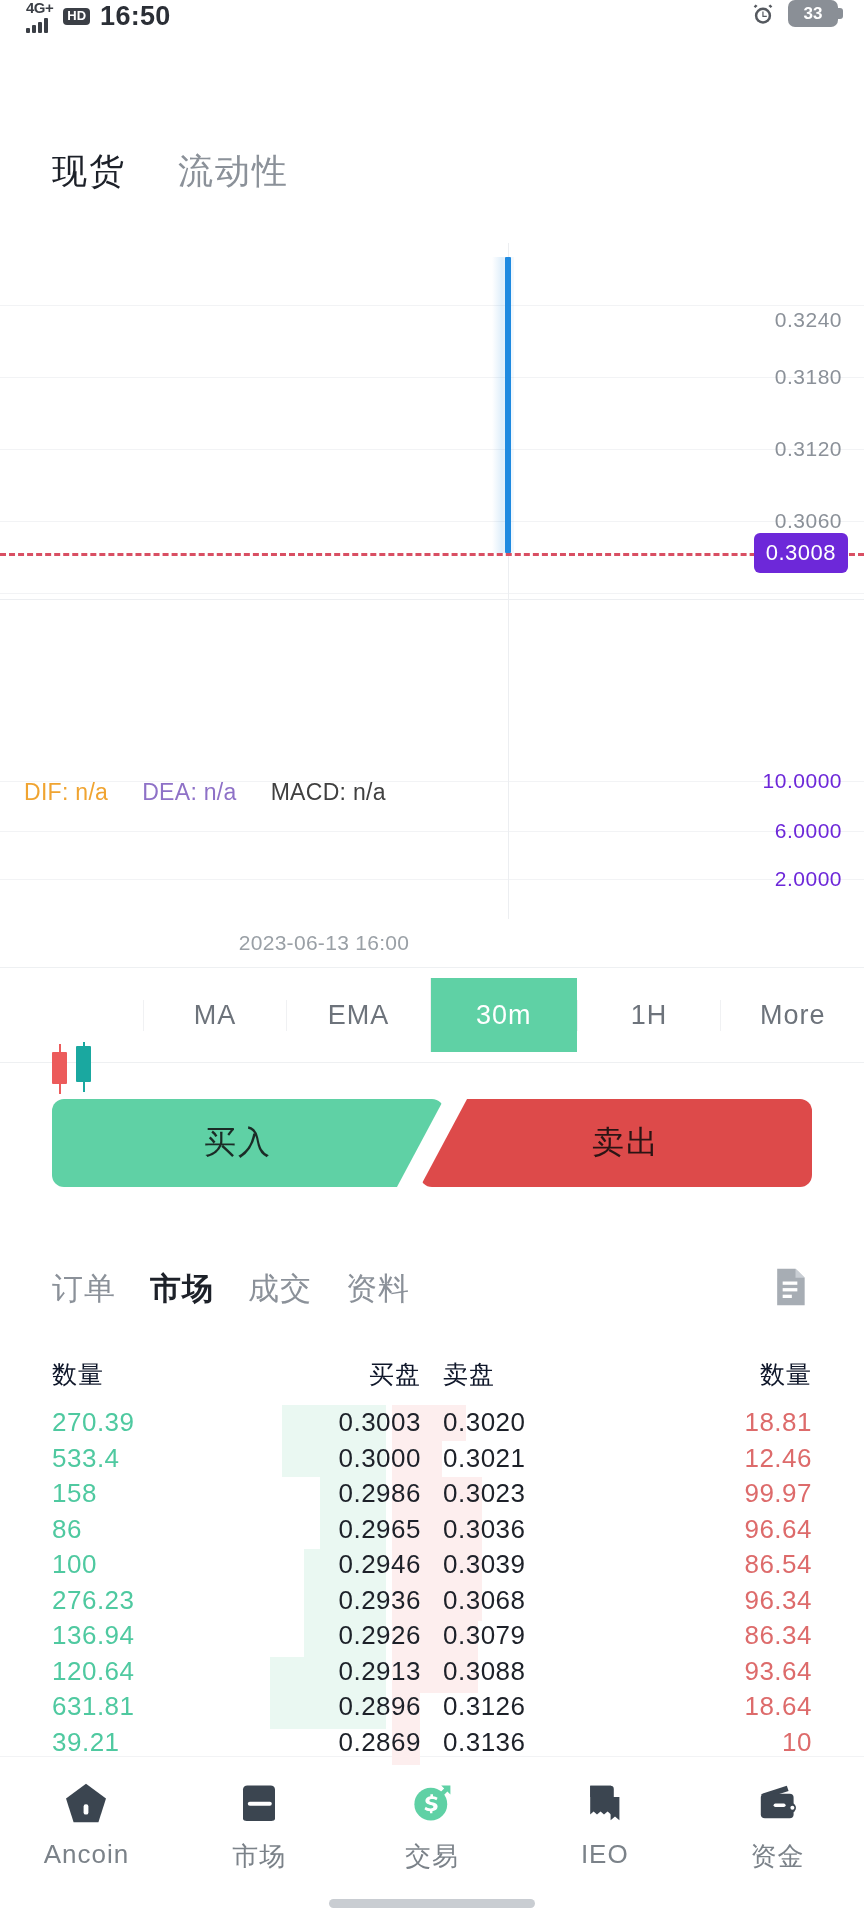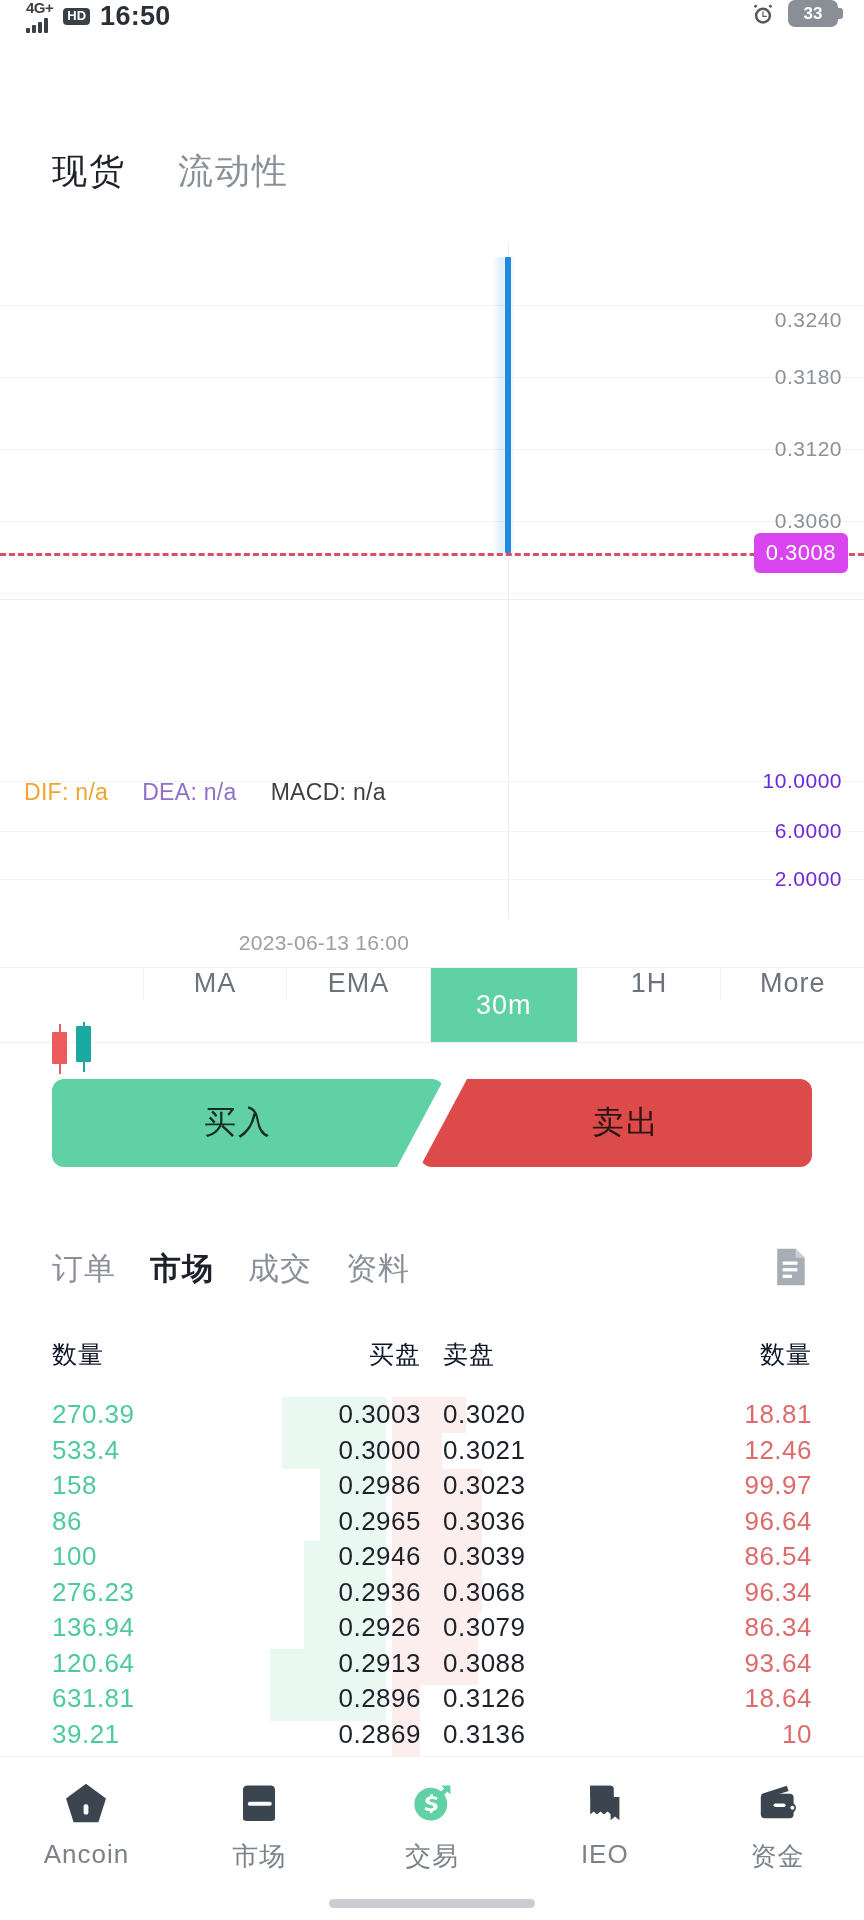--- a/index.html
+++ b/index.html
@@ -67,21 +67,21 @@
     position:absolute; top:14px; width:22px;
     background:linear-gradient(to right, rgba(31,138,224,0) 0%, rgba(31,138,224,0.14) 45%, rgba(31,138,224,0.05) 100%);
   }
   .crosshair-v{ position:absolute; top:0; bottom:0; width:1px; background:#eceef1; }
   .last-dash{
     position:absolute; left:0; right:0; height:0;
     border-top:3px dashed #d94f63;
   }
   .last-badge{
     position:absolute; right:16px; transform:translateY(-50%);
-    background:#d946ef; color:#fff; font-size:22px; font-weight:500;
+    background:#6d28d9; color:#fff; font-size:22px; font-weight:500;
     padding:7px 12px; border-radius:6px; letter-spacing:0.5px;
   }
   .chart-sep{ position:absolute; left:0; right:0; height:1px; background:#eceef1; }
 
   
   .macd-wrap{ position:relative; height:190px; width:864px; }
   .macd-legend{
     position:absolute; top:16px; left:24px;
     display:flex; gap:34px; font-size:23px; letter-spacing:0.3px;
   }
@@ -93,21 +93,21 @@
     font-size:21px; color:#6d28d9; letter-spacing:0.5px;
   }
   .ts{
     position:absolute; left:0; right:0; bottom:-2px;
     text-align:center; padding-right:216px;
     font-size:21px; color:#9aa0a6; letter-spacing:0.3px;
   }
 
   
   .toolbar{
-    display:flex; align-items:flex-start; height:76px; width:864px;
+    display:flex; align-items:center; height:96px; width:864px;
     border-top:1px solid #eef0f2; border-bottom:1px solid #eef0f2;
     margin-top:14px;
   }
   .tb-cell{
     flex:1; display:flex; align-items:center; justify-content:center;
     font-size:27px; color:#6d737b; letter-spacing:1px;
     border-left:1px solid #f0f1f3;
   }
   .tb-cell:first-child{ border-left:none; }
   .tb-cell.sel{ color:#fff; }
@@ -160,21 +160,21 @@
   .book{ position:relative; padding:0 52px; margin-top:10px; }
   .book-head{
     display:flex; font-size:25px; color:#0f172a; letter-spacing:1px;
     height:58px; align-items:center;
   }
   .col-qtyl{ width:176px; text-align:left; }
   .col-bid{ flex:1; text-align:right; padding-right:18px; }
   .col-ask{ flex:1; text-align:left; padding-left:4px; }
   .col-qtyr{ width:176px; text-align:right; }
 
-  .book-rows{ position:relative; margin-top:14px; }
+  .book-rows{ position:relative; margin-top:2px; }
   .row{
     position:relative; display:flex; align-items:center;
     height:35.5px; font-size:26px; z-index:2;
   }
   .row .q-bid{ width:176px; text-align:left; color:#4fc9a0; letter-spacing:0.5px; }
   .row .p-bid{ flex:1; text-align:right; padding-right:18px; color:#1d2129; letter-spacing:0.5px; }
   .row .p-ask{ flex:1; text-align:left; padding-left:4px; color:#1d2129; letter-spacing:0.5px; }
   .row .q-ask{ width:176px; text-align:right; color:#dd6b6b; letter-spacing:0.5px; }
 
   .depth-layer{ position:absolute; inset:0; z-index:1; pointer-events:none; }

